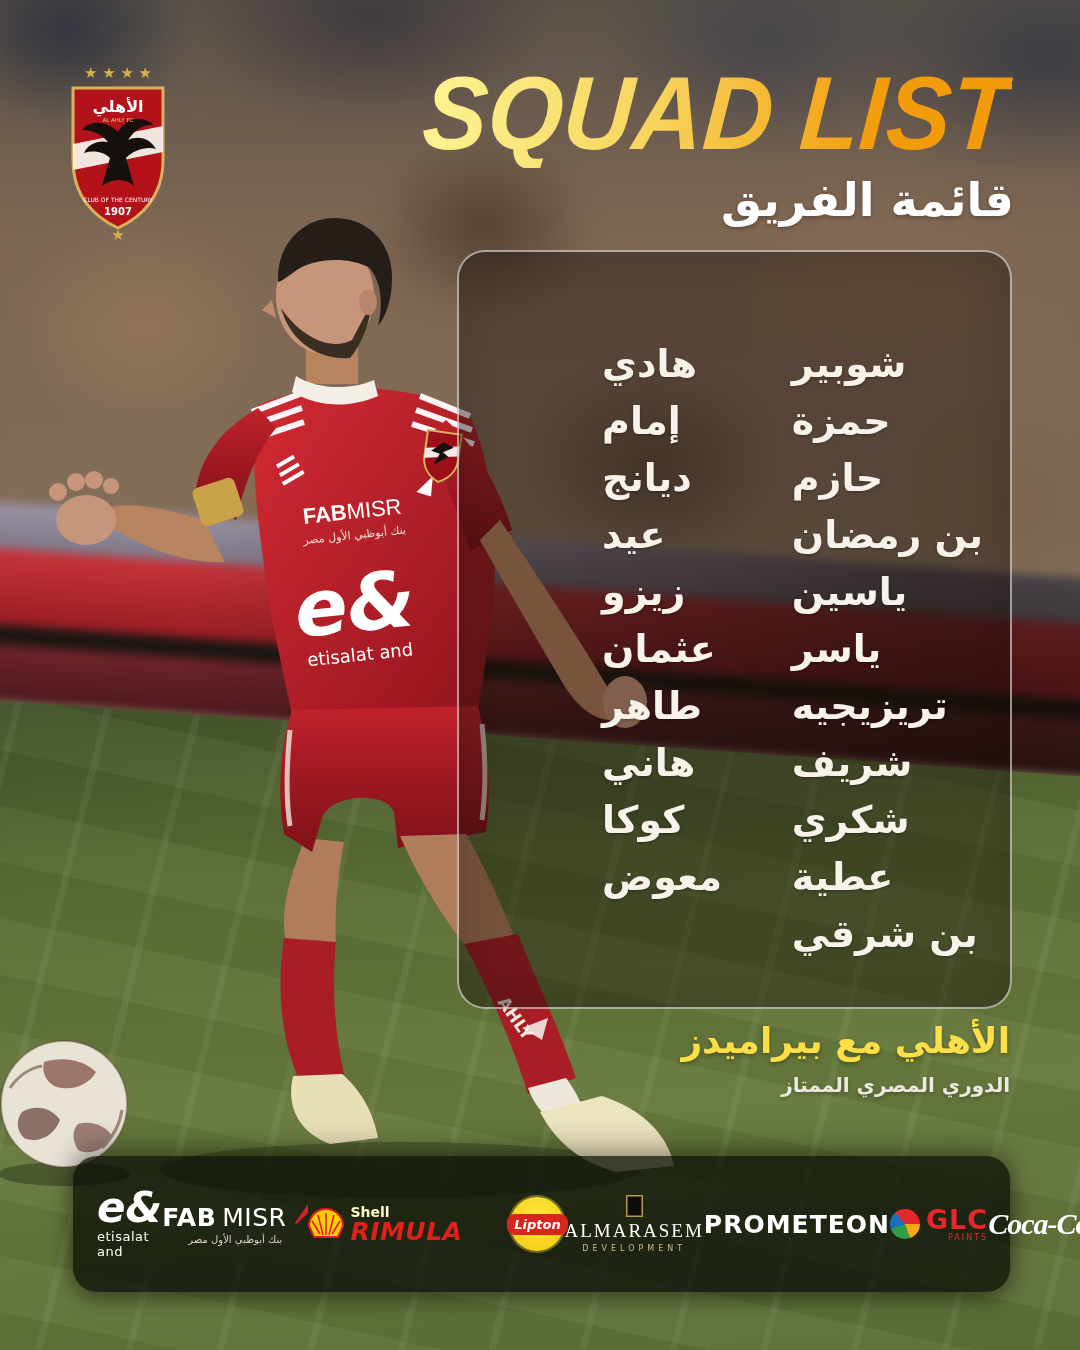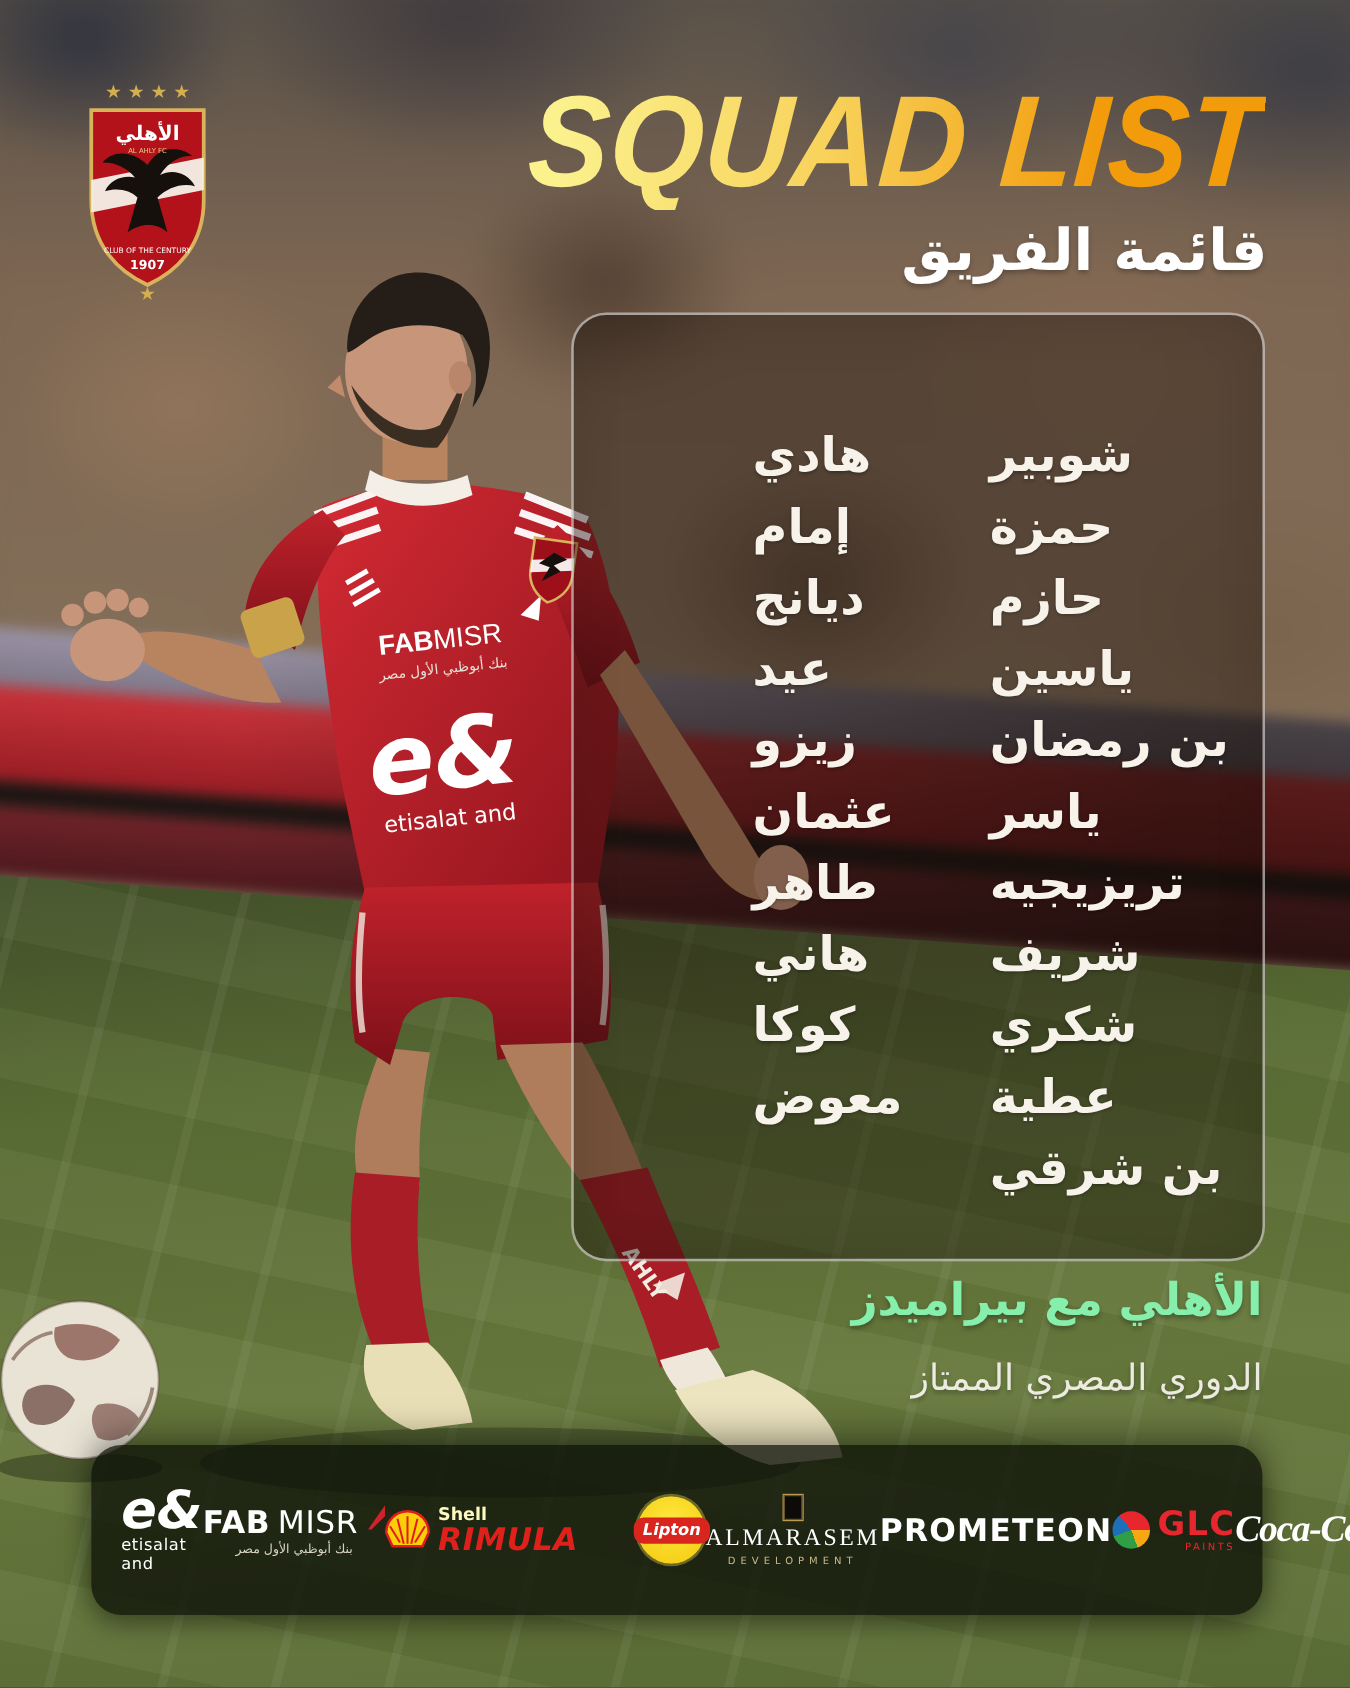--- a/index.html
+++ b/index.html
@@ -59,22 +59,22 @@
     border-radius:28px;border:2px solid rgba(255,255,255,.55);
     background:rgba(26,16,10,.40);box-shadow:0 0 40px rgba(0,0,0,.12) inset;}
   .col{position:absolute;top:42px;text-align:left;direction:rtl;margin-top:42px;}
   .col-right{right:27px;}
   .col-left{right:288px;}
   .player-name{height:57px;line-height:57px;font-size:38px;font-weight:bold;
     color:#f8f3ea;white-space:nowrap;text-shadow:0 1px 3px rgba(0,0,0,.3);}
 
   
   .fixture{position:absolute;right:70px;top:1020px;z-index:6;text-align:right;direction:rtl;}
-  .fixture-line1{font-size:36px;font-weight:bold;color:#86efac;text-shadow:0 2px 4px rgba(0,0,0,.3);}
-  .fixture-line2{margin-top:24px;font-size:29px;font-weight:normal;color:#f4f1e9;opacity:.95;
+  .fixture-line1{font-size:36px;font-weight:bold;color:#fde047;text-shadow:0 2px 4px rgba(0,0,0,.3);}
+  .fixture-line2{margin-top:12px;font-size:20px;font-weight:bold;color:#f4f1e9;opacity:.95;
     text-shadow:0 2px 4px rgba(0,0,0,.3);}
 
   
   .sponsor-bar{position:absolute;left:73px;top:1156px;width:937px;height:136px;z-index:7;
     border-radius:24px;background:rgba(12,16,7,.78);
     box-shadow:0 -10px 26px rgba(0,0,0,.3),0 8px 20px rgba(0,0,0,.35);
     display:flex;align-items:center;justify-content:space-between;padding:0 24px;box-sizing:border-box;}
   .sp{display:flex;flex-direction:column;align-items:center;justify-content:center;color:#fff;}
   .sp-row{display:flex;align-items:center;gap:6px;}
   .etisalat-mark{font-size:42px;font-weight:bold;font-style:italic;line-height:.9;}
@@ -231,22 +231,22 @@
   <div class="title-wrap">
     <div class="title">SQUAD LIST</div>
     <div class="subtitle">قائمة الفريق</div>
   </div>
 
   <div class="panel">
     <div class="col col-right">
         <div class="player-name">شوبير</div>
         <div class="player-name">حمزة</div>
         <div class="player-name">حازم</div>
+        <div class="player-name">بن رمضان</div>
         <div class="player-name">ياسين</div>
-        <div class="player-name">بن رمضان</div>
         <div class="player-name">ياسر</div>
         <div class="player-name">تريزيجيه</div>
         <div class="player-name">شريف</div>
         <div class="player-name">شكري</div>
         <div class="player-name">عطية</div>
         <div class="player-name">بن شرقي</div>
       </div>
     <div class="col col-left">
         <div class="player-name">هادي</div>
         <div class="player-name">إمام</div>

